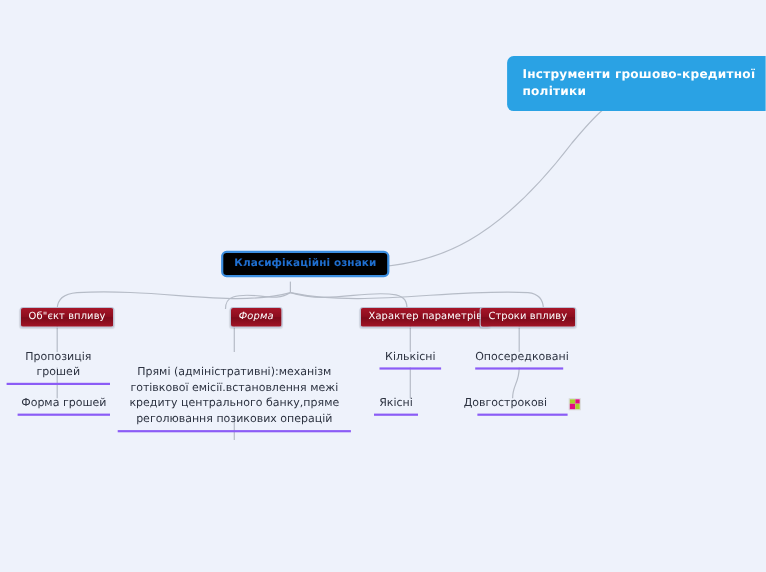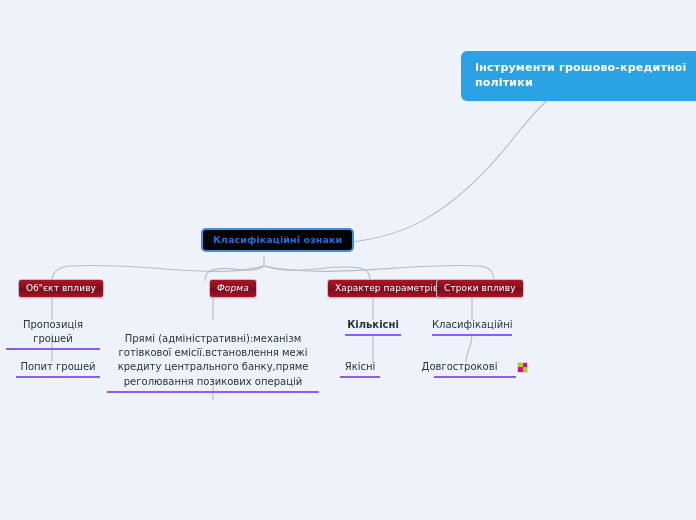--- a/index.html
+++ b/index.html
@@ -164,38 +164,38 @@
 
   <div class="cat-badge" style="left:327px; top:279px;">Характер параметрів</div>
 
   <div class="cat-badge" style="left:436px; top:279px;">Строки впливу</div>
 
   <div class="leaf" style="left:6px; top:318px; width:94px;">
     <span class="leaf-inner">Пропозиція грошей</span>
   </div>
 
   <div class="leaf" style="left:16px; top:360px; width:84px;">
-    <span class="leaf-inner">Попит грошей</span>
+    <span class="leaf-inner">Форма грошей</span>
   </div>
 
   <div class="leaf wide" style="left:107px; top:319px; width:212px;margin-top:13px;">
     <span class="leaf-inner">Прямі (адміністративні):механізм готівкової емісії.встановлення межі кредиту центрального банку,пряме реголювання позикових операцій</span>
   </div>
 
 
-  <div class="leaf" style="left:345px; top:318px; width:56px;font-weight:bold;">
+  <div class="leaf" style="left:345px; top:318px; width:56px;">
     <span class="leaf-inner">Кількісні</span>
   </div>
 
   <div class="leaf" style="left:340px; top:360px; width:40px;">
     <span class="leaf-inner">Якісні</span>
   </div>
 
   <div class="leaf" style="left:432px; top:318px; width:80px;">
-    <span class="leaf-inner">Класифікаційні</span>
+    <span class="leaf-inner">Опосередковані</span>
   </div>
 
   <div class="leaf" style="left:434px; top:360px; width:82px;">
     <span class="leaf-row">
       <span>Довгострокові</span>
       <span class="img-icon">
           <i></i>
           <i></i>
           <i></i>
           <i></i>

